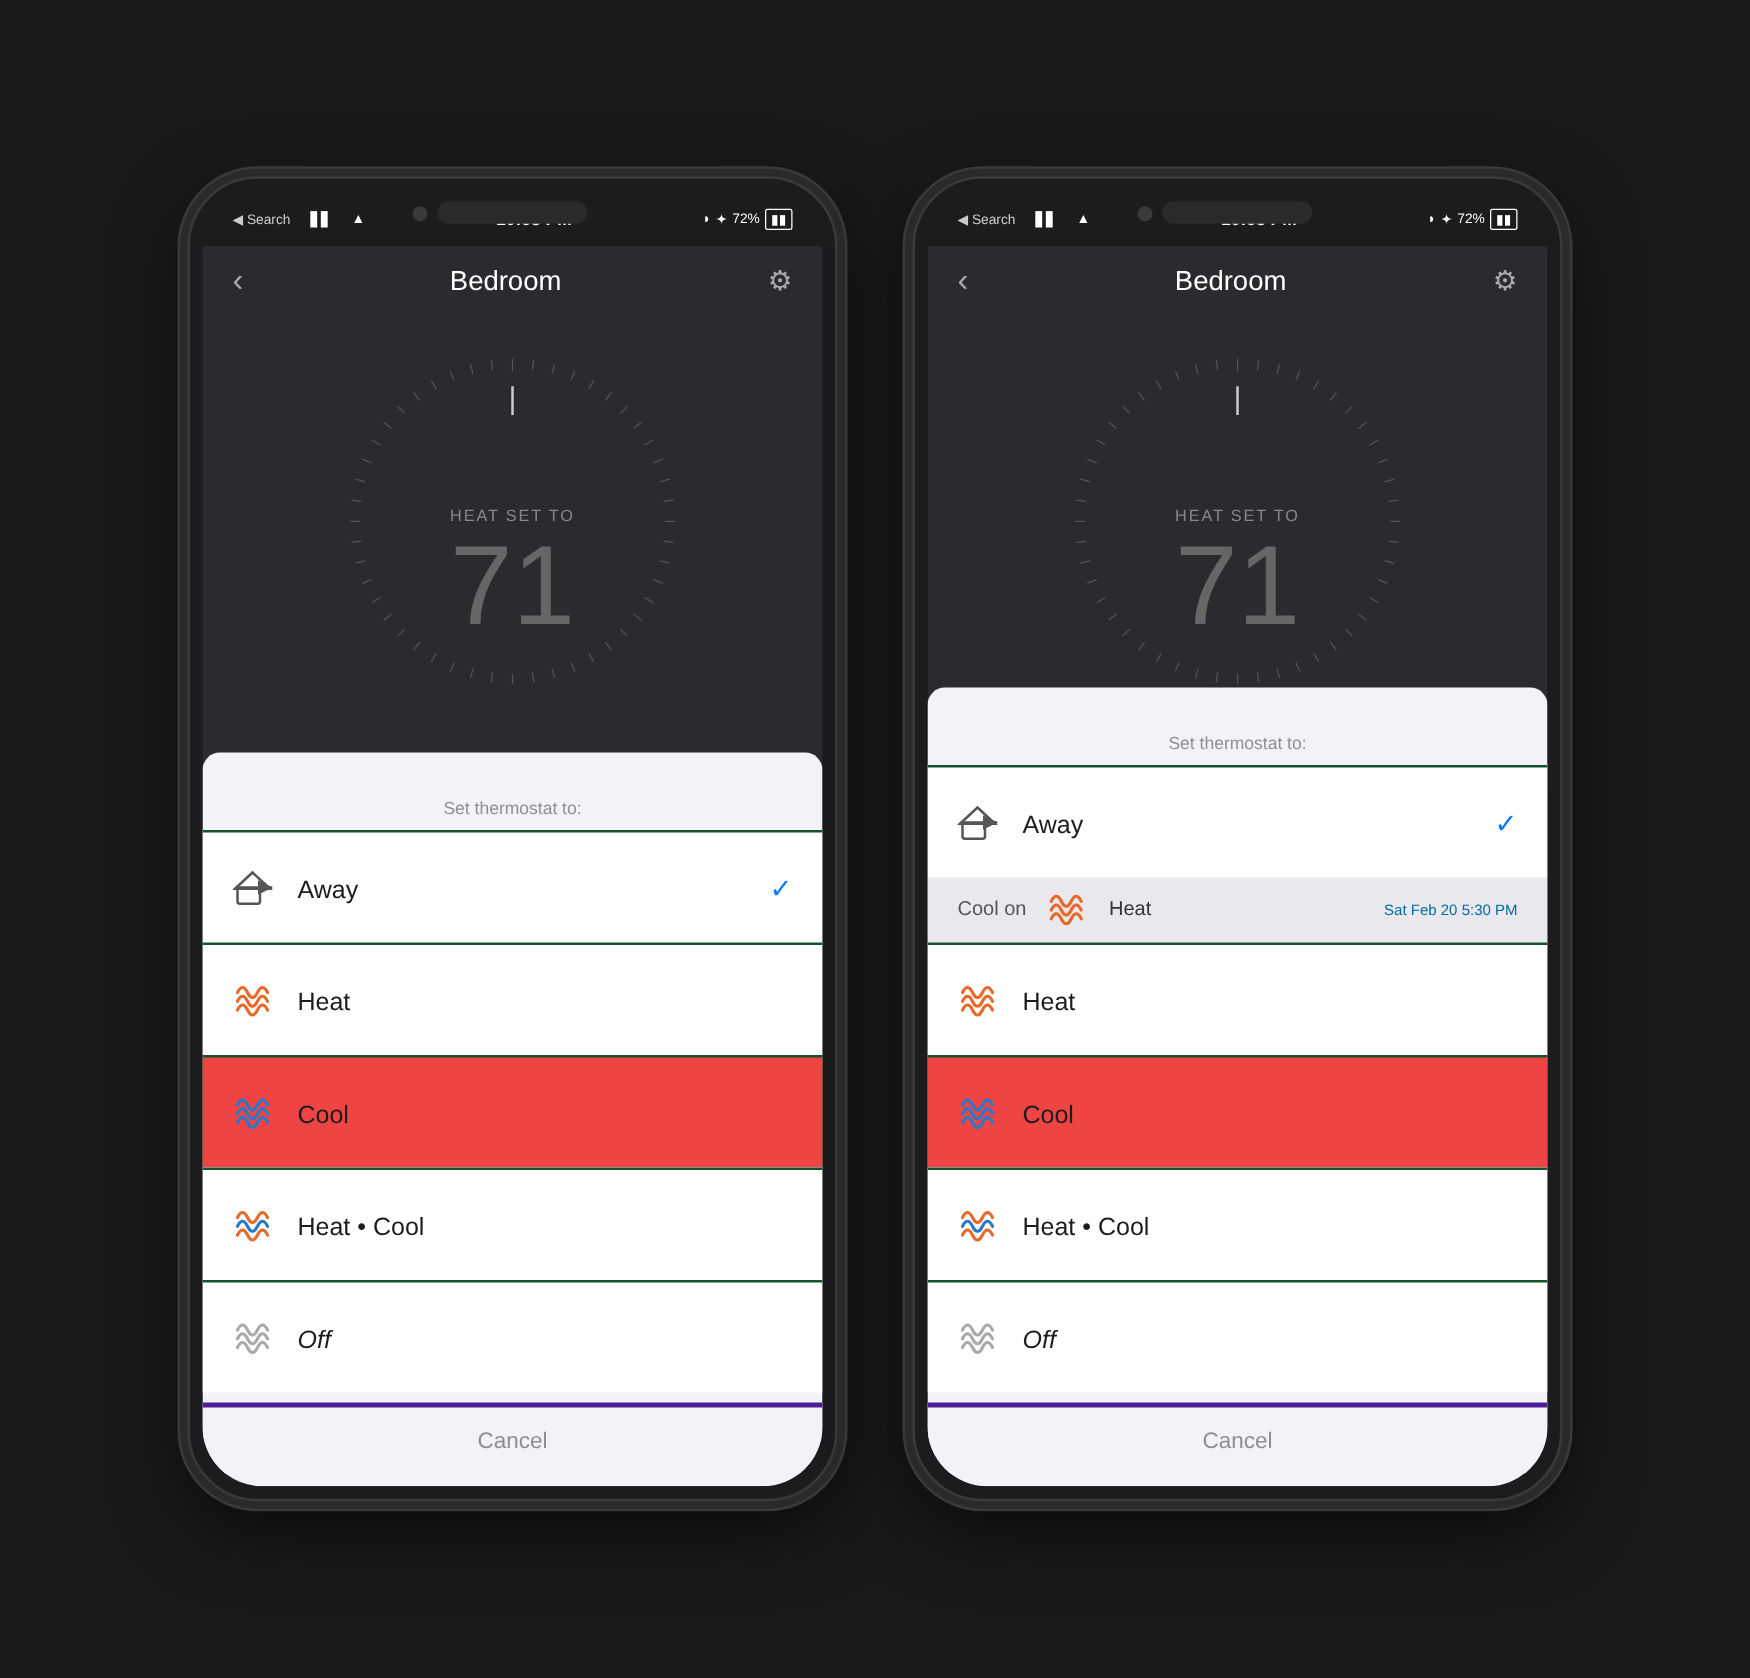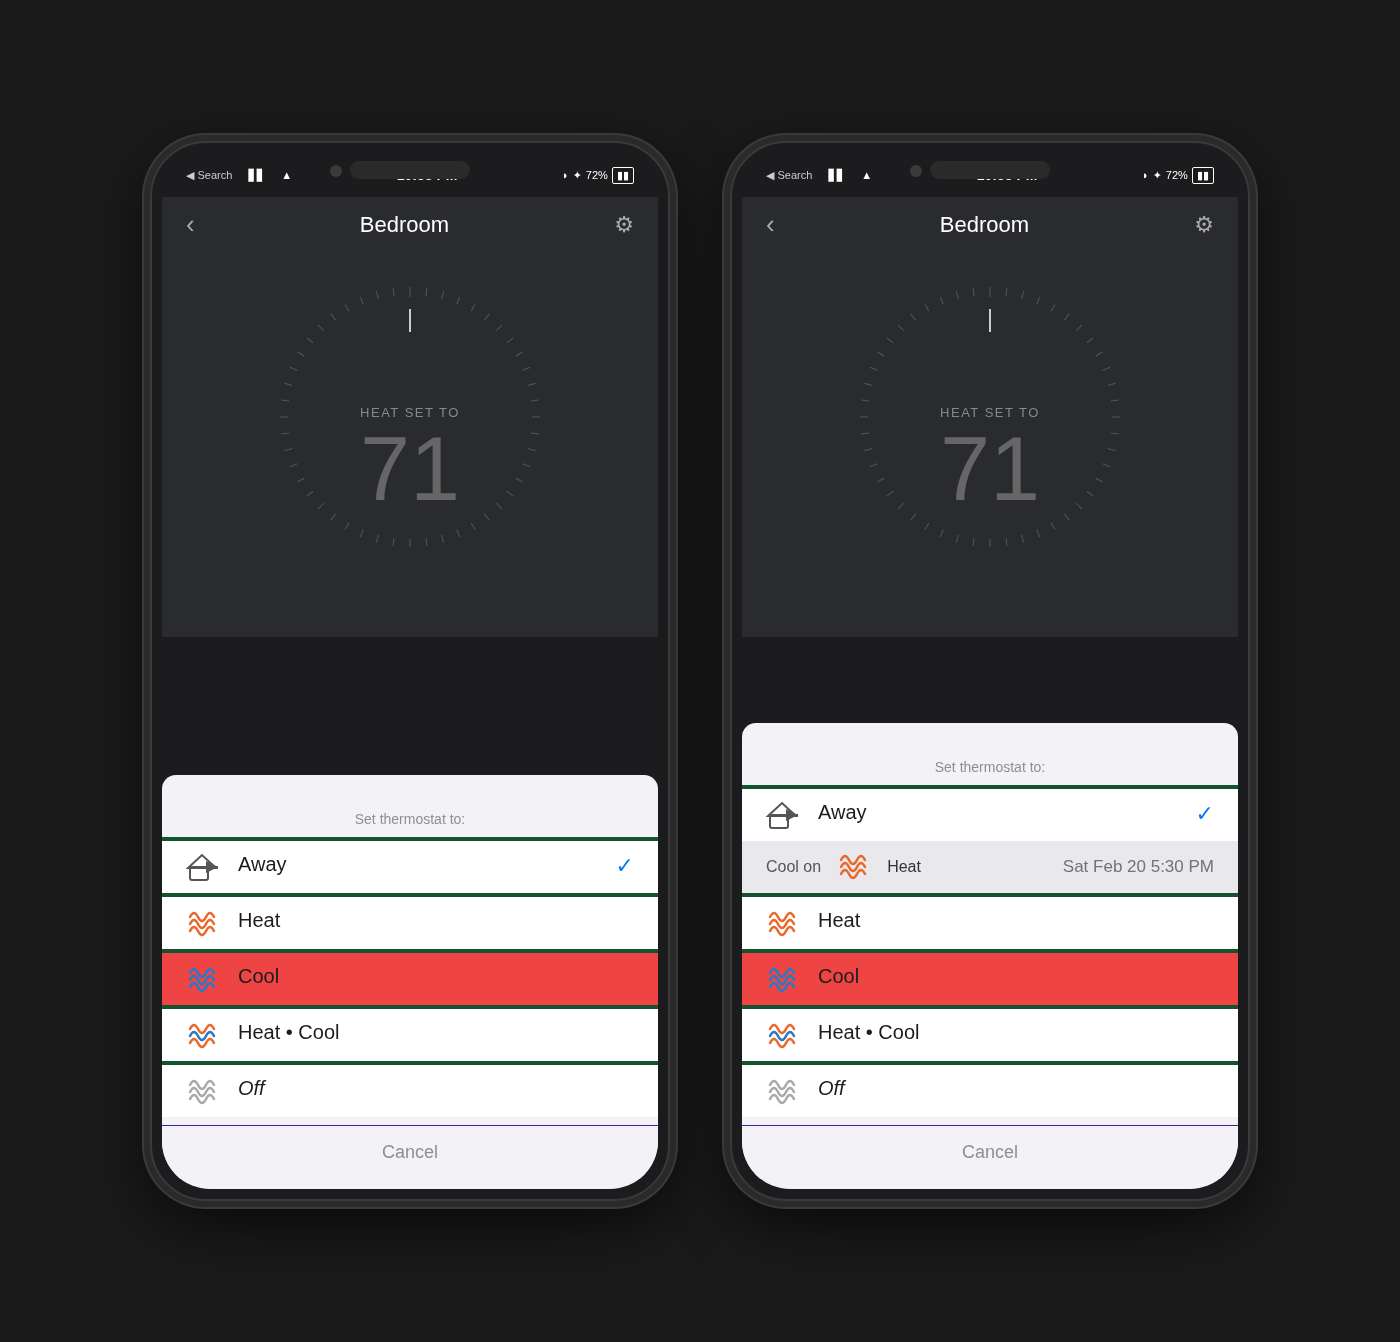--- a/index.html
+++ b/index.html
@@ -179,23 +179,23 @@
       padding-bottom: 10px;
     }
     .modal-header {
       text-align: center;
       padding: 36px 0 10px;
       color: #8e8e93;
       font-size: 14px;
     }
     .modal-item {
       display: flex;
-      align-items: flex-start;
-      padding: 12px 24px;
-      border-top: 4px solid #14532d;
+      align-items: flex-end;
+      padding: 30px 24px;
+      border-top: 2px solid #14532d;
       background: #fff;
       position: relative;
     }
     .modal-item:first-of-type {
       border-top: 1px solid #e0e0e5;
     }
     .modal-item-icon {
       width: 38px;
       margin-right: 14px;
       display: flex;
@@ -209,43 +209,43 @@
     .modal-item-check {
       color: #007aff;
       font-size: 22px;
     }
     .modal-cancel {
       text-align: center;
       padding: 16px;
       background: #f2f2f7;
       color: #8e8e93;
       font-size: 18px;
-      border-top: 1px solid #4c1d95;
+      border-top: 4px solid #4c1d95;
       margin-top: 8px;
     }
     
     .away-icon-wrap {
       font-size: 24px;
       color: #555;
     }
     
     .turn-on-banner {
       background: #e8e8ed;
       padding: 13px 24px;
       display: flex;
       align-items: center;
       gap: 10px;
     }
     .turn-on-text {
       font-size: 16px;
       color: #555;
     }
     .turn-on-date {
-      font-size: 17px;
-      color: #737373;
+      font-size: 12px;
+      color: #0369a1;
       margin-left: auto;
     }
     
     .dial-tick {
       stroke: #555;
       stroke-width: 1;
     }
     
     .dial-indicator {
       stroke: #ccc;

